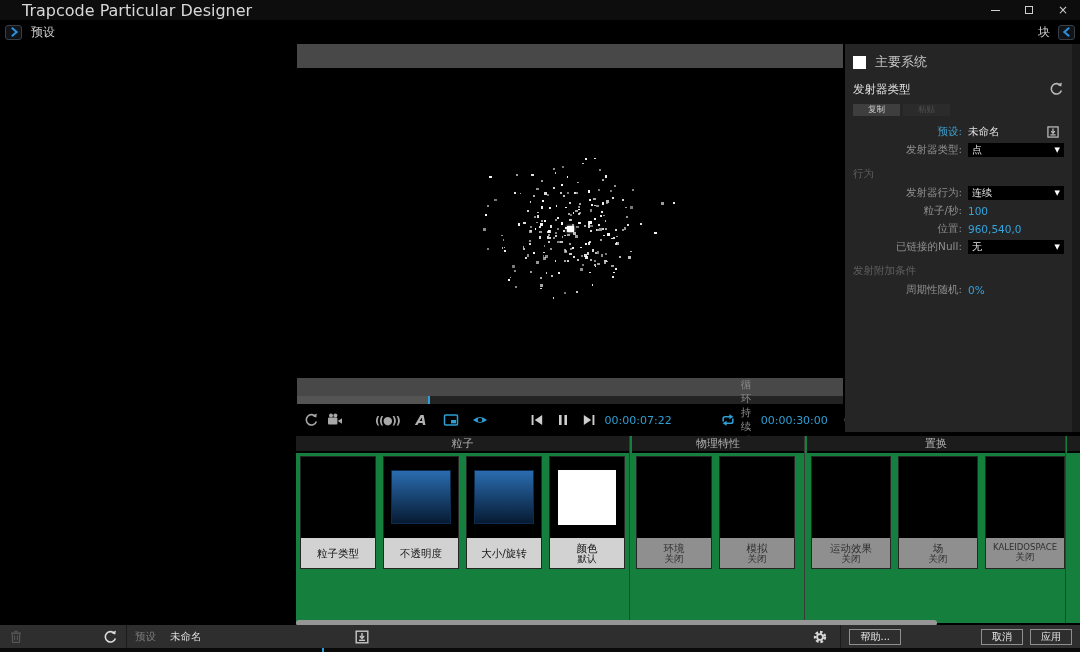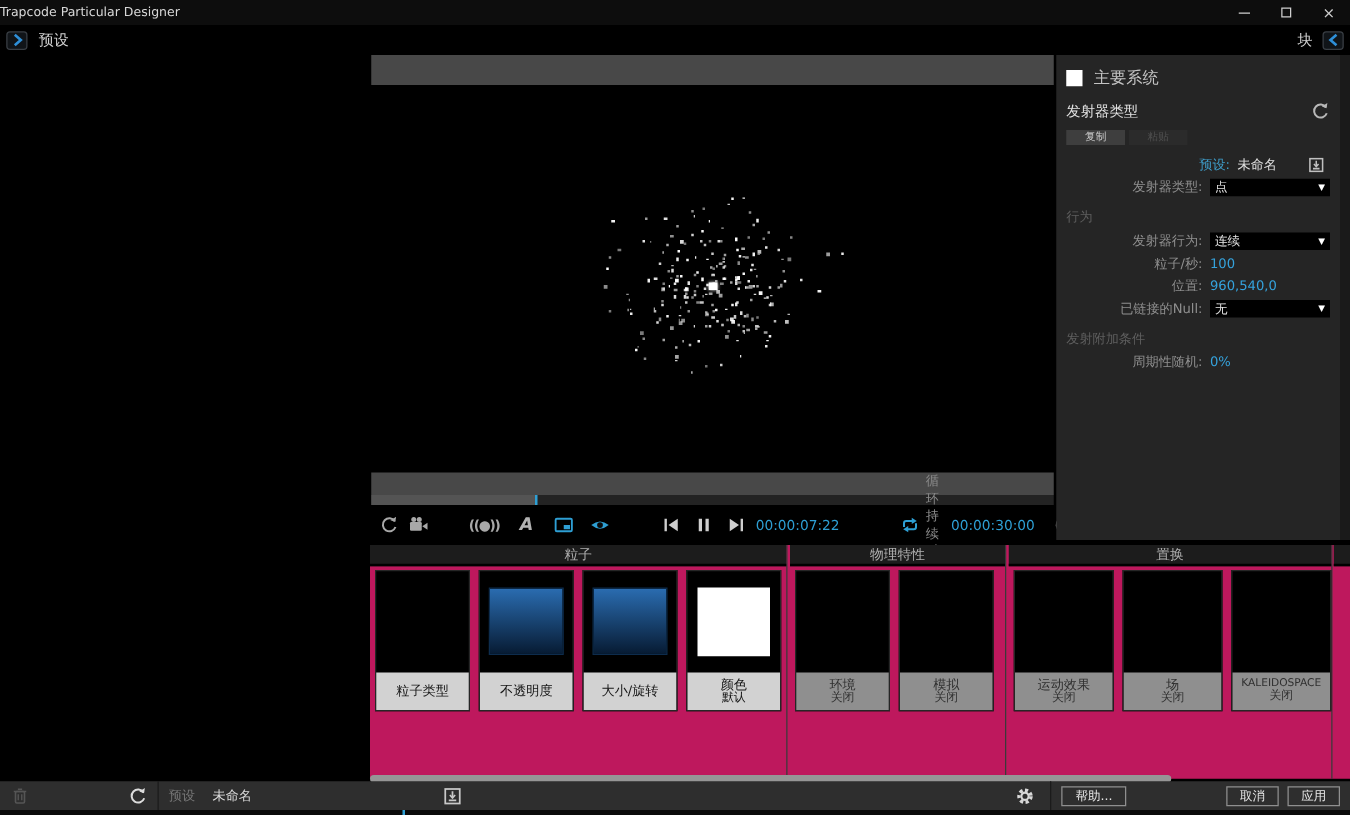--- a/index.html
+++ b/index.html
@@ -3,21 +3,21 @@
 <meta charset="utf-8">
 <style>
   * { margin:0; padding:0; box-sizing:border-box; }
   html,body { width:1080px; height:652px; background:#000; overflow:hidden;
     font-family:"DejaVu Sans","Liberation Sans",sans-serif; }
   #app { position:relative; width:1080px; height:652px; background:#000; }
 
   
   .titlebar { position:absolute; left:0; top:0; width:1080px; height:20px;
     background:#0d0d0d; display:flex; align-items:center; }
-  .titlebar .title { color:#d8d8d8; font-size:10px; }
+  .titlebar .title { color:#d8d8d8; font-size:16px; margin-left:22px; }
   .wctrls { position:absolute; right:0; top:0; height:20px; display:flex; }
   .wctrl { width:34px; height:20px; display:flex; align-items:center; justify-content:center;
     color:#cfcfcf; font-size:12px; }
   .wctrl .minbar { width:9px; height:1px; background:#cfcfcf; display:block; }
   .wctrl .maxbox { width:8px; height:8px; border:1px solid #cfcfcf; display:block; }
 
   
   .topbar { position:absolute; left:0; top:20px; width:1080px; height:24px; background:#000;
     display:flex; align-items:center; }
   .chevbtn { width:17px; height:15px; background:#101418; border:1px solid #3a3f45; border-radius:3px;
@@ -61,33 +61,33 @@
   .rp-title { color:#c4c4c4; font-size:13px; }
   .rp-sec { display:flex; align-items:center; padding:10px 8px 0 8px; }
   .rp-secname { color:#e2e2e2; font-size:11.5px; }
   .rp-undo { margin-left:auto; color:#b8b8b8; }
   .rp-btnrow { display:flex; gap:3px; padding:7px 0 0 8px; }
   .rp-btn { width:47px; height:12px; font-size:8.5px; display:flex; align-items:center; justify-content:center; }
   .rp-btn.on { background:#3e3e3e; color:#cccccc; }
   .rp-btn.off { background:#2b2b2b; color:#4f4f4f; }
   .rp-row { display:flex; align-items:center; height:16px; margin-top:2px; }
   .rp-label { width:117px; text-align:right; color:#8f8f8f; flex:none; }
-  .rp-label.cyan { color:#3f9ecb;margin-left:22px; }
+  .rp-label.cyan { color:#3f9ecb; }
   .rp-val { margin-left:6px; color:#e0e0e0; }
   .rp-val.cyan { color:#35a3dd; }
   .rp-head { color:#5e5e5e; padding:9px 0 2px 8px; font-size:10.5px; }
   .dropdown { margin-left:6px; width:96px; height:14px; background:#000; color:#e6e6e6;
     display:flex; align-items:center; padding:0 4px; font-size:10px; }
   .dropdown .arr { margin-left:auto; font-size:7px; color:#fff; }
   .rp-saveic { position:absolute; right:12px; color:#c0c0c0; }
   .rp-chk-empty { width:10px; height:10px; border:1px solid #777; background:#101010; margin-left:6px; display:block; }
   .relrow { position:relative; }
 
   
-  .modules { position:absolute; left:296px; top:436px; width:784px; height:187px; background:#be185d; }
+  .modules { position:absolute; left:296px; top:436px; width:784px; height:187px; background:#15803d; }
   .msec { position:absolute; top:0; height:187px; border-right:1px solid #3a3a3a; }
   .msec-hdr { height:17px; background:#1c1c1c; color:#b0b0b0; font-size:11px;
     display:flex; align-items:center; justify-content:center; border-bottom:2px solid #000; }
   .tiles { display:flex; gap:7px; padding:3px 0 0 4px; }
   .tile { width:76px; height:113px; background:#000; border:1px solid #262626; display:flex; flex-direction:column; }
   .tile.wide { width:80px; }
   .thumb { flex:1; display:flex; align-items:flex-start; justify-content:center; padding-top:13px; }
   .thumb-grad { width:60px; height:54px; background:linear-gradient(#2a6cb0,#071b33); border:1px solid #0d2c4d; }
   .thumb-white { width:58px; height:55px; background:#fff; }
   .plate { height:30px; display:flex; flex-direction:column; align-items:center; justify-content:center;

